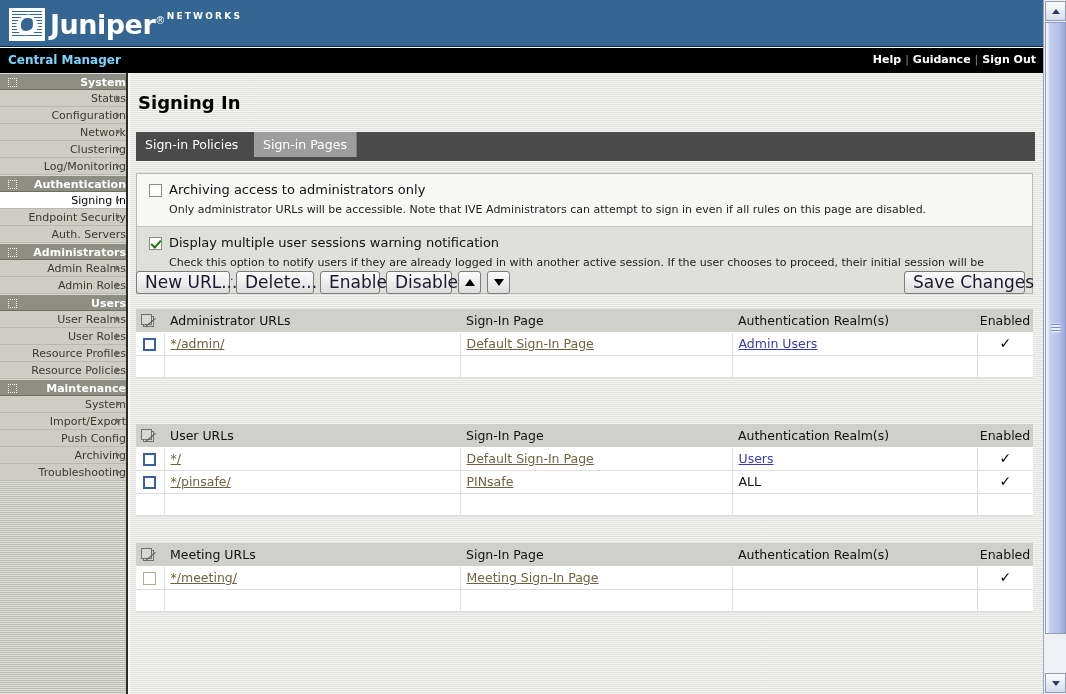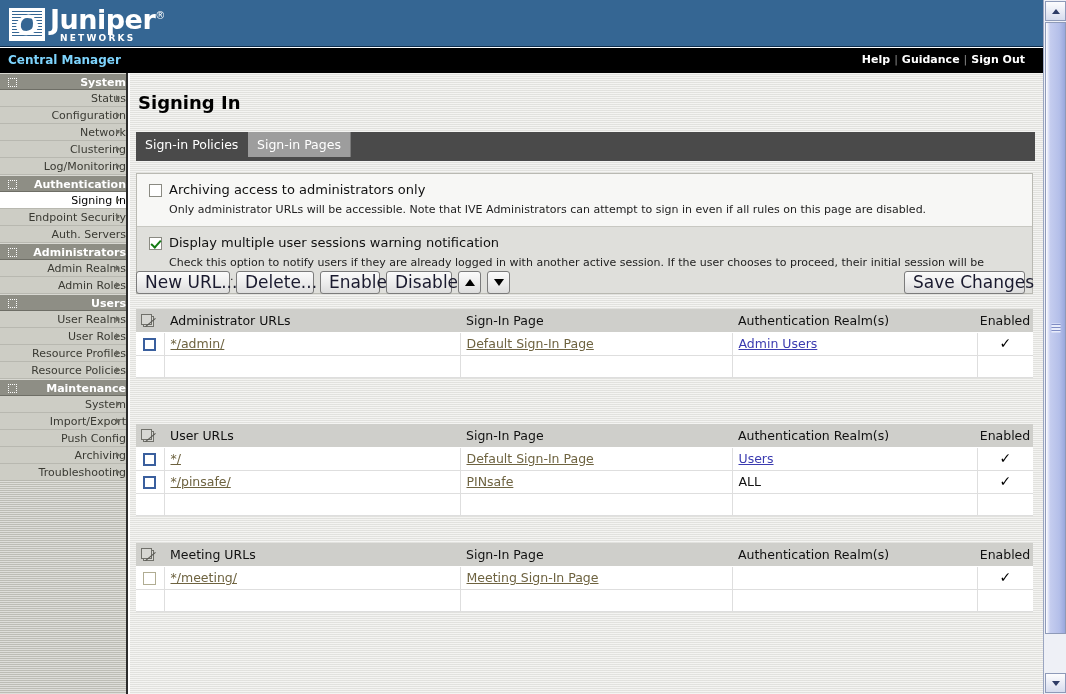--- a/index.html
+++ b/index.html
@@ -63,21 +63,21 @@
     content: "";
     position: absolute;
     left: 5px; top: 3px;
     width: 12px; height: 13px;
     background: #356693;
     border-radius: 50% 20% 60% 30% / 50% 50% 40% 50%;
     transform: rotate(18deg);
   }
   .logo-text {
     display: flex;
-    flex-direction: column;
+    flex-direction: row;
     justify-content: flex-end;
     line-height: 1;
   }
   .logo-name {
     font-family: "DejaVu Sans", "Liberation Sans", sans-serif;
     font-size: 27px;
     font-weight: bold;
     color: #ffffff;
     letter-spacing: -0.5px;
     position: relative;
@@ -86,42 +86,42 @@
     font-size: 10px;
     vertical-align: super;
     font-weight: normal;
   }
   .logo-sub {
     font-size: 9px;
     font-weight: bold;
     color: #ffffff;
     letter-spacing: 2.2px;
     margin-top: 1px;
-    margin-left: 10px;
+    margin-left: 2px;
   }
 
   
   #titlestrip {
     position: absolute;
     left: 0; top: 48px;
     width: 1043px;
     height: 25px;
     background: #000000;
     box-sizing: border-box;
   }
   #cm-title {
     position: absolute;
     left: 8px; top: 5px;
     color: #7dd3fc;
     font-size: 12px;
     font-weight: bold;
   }
   #toplinks {
     position: absolute;
-    right: 18px; top: 5px;
+    right: 7px; top: 5px;
     color: #ffffff;
     font-size: 11px;
     font-weight: bold;
     white-space: nowrap;
   }
   #toplinks a {
     color: #ffffff;
     text-decoration: none;
   }
   #toplinks .sep {
@@ -239,21 +239,21 @@
     padding: 0 9px;
     box-sizing: border-box;
     white-space: nowrap;
   }
   .tab.active {
     background: #4a4a4a;
     left: 0;
   }
   .tab.inactive {
     background: #9d9d9d;
-    left: 112px;
+    left: 118px;
     border-right: 1px solid #7a7a7a;
   }
   #tab-underline {
     position: absolute;
     left: 0; top: 25px;
     width: 899px;
     height: 4px;
     background: #4a4a4a;
   }
 

